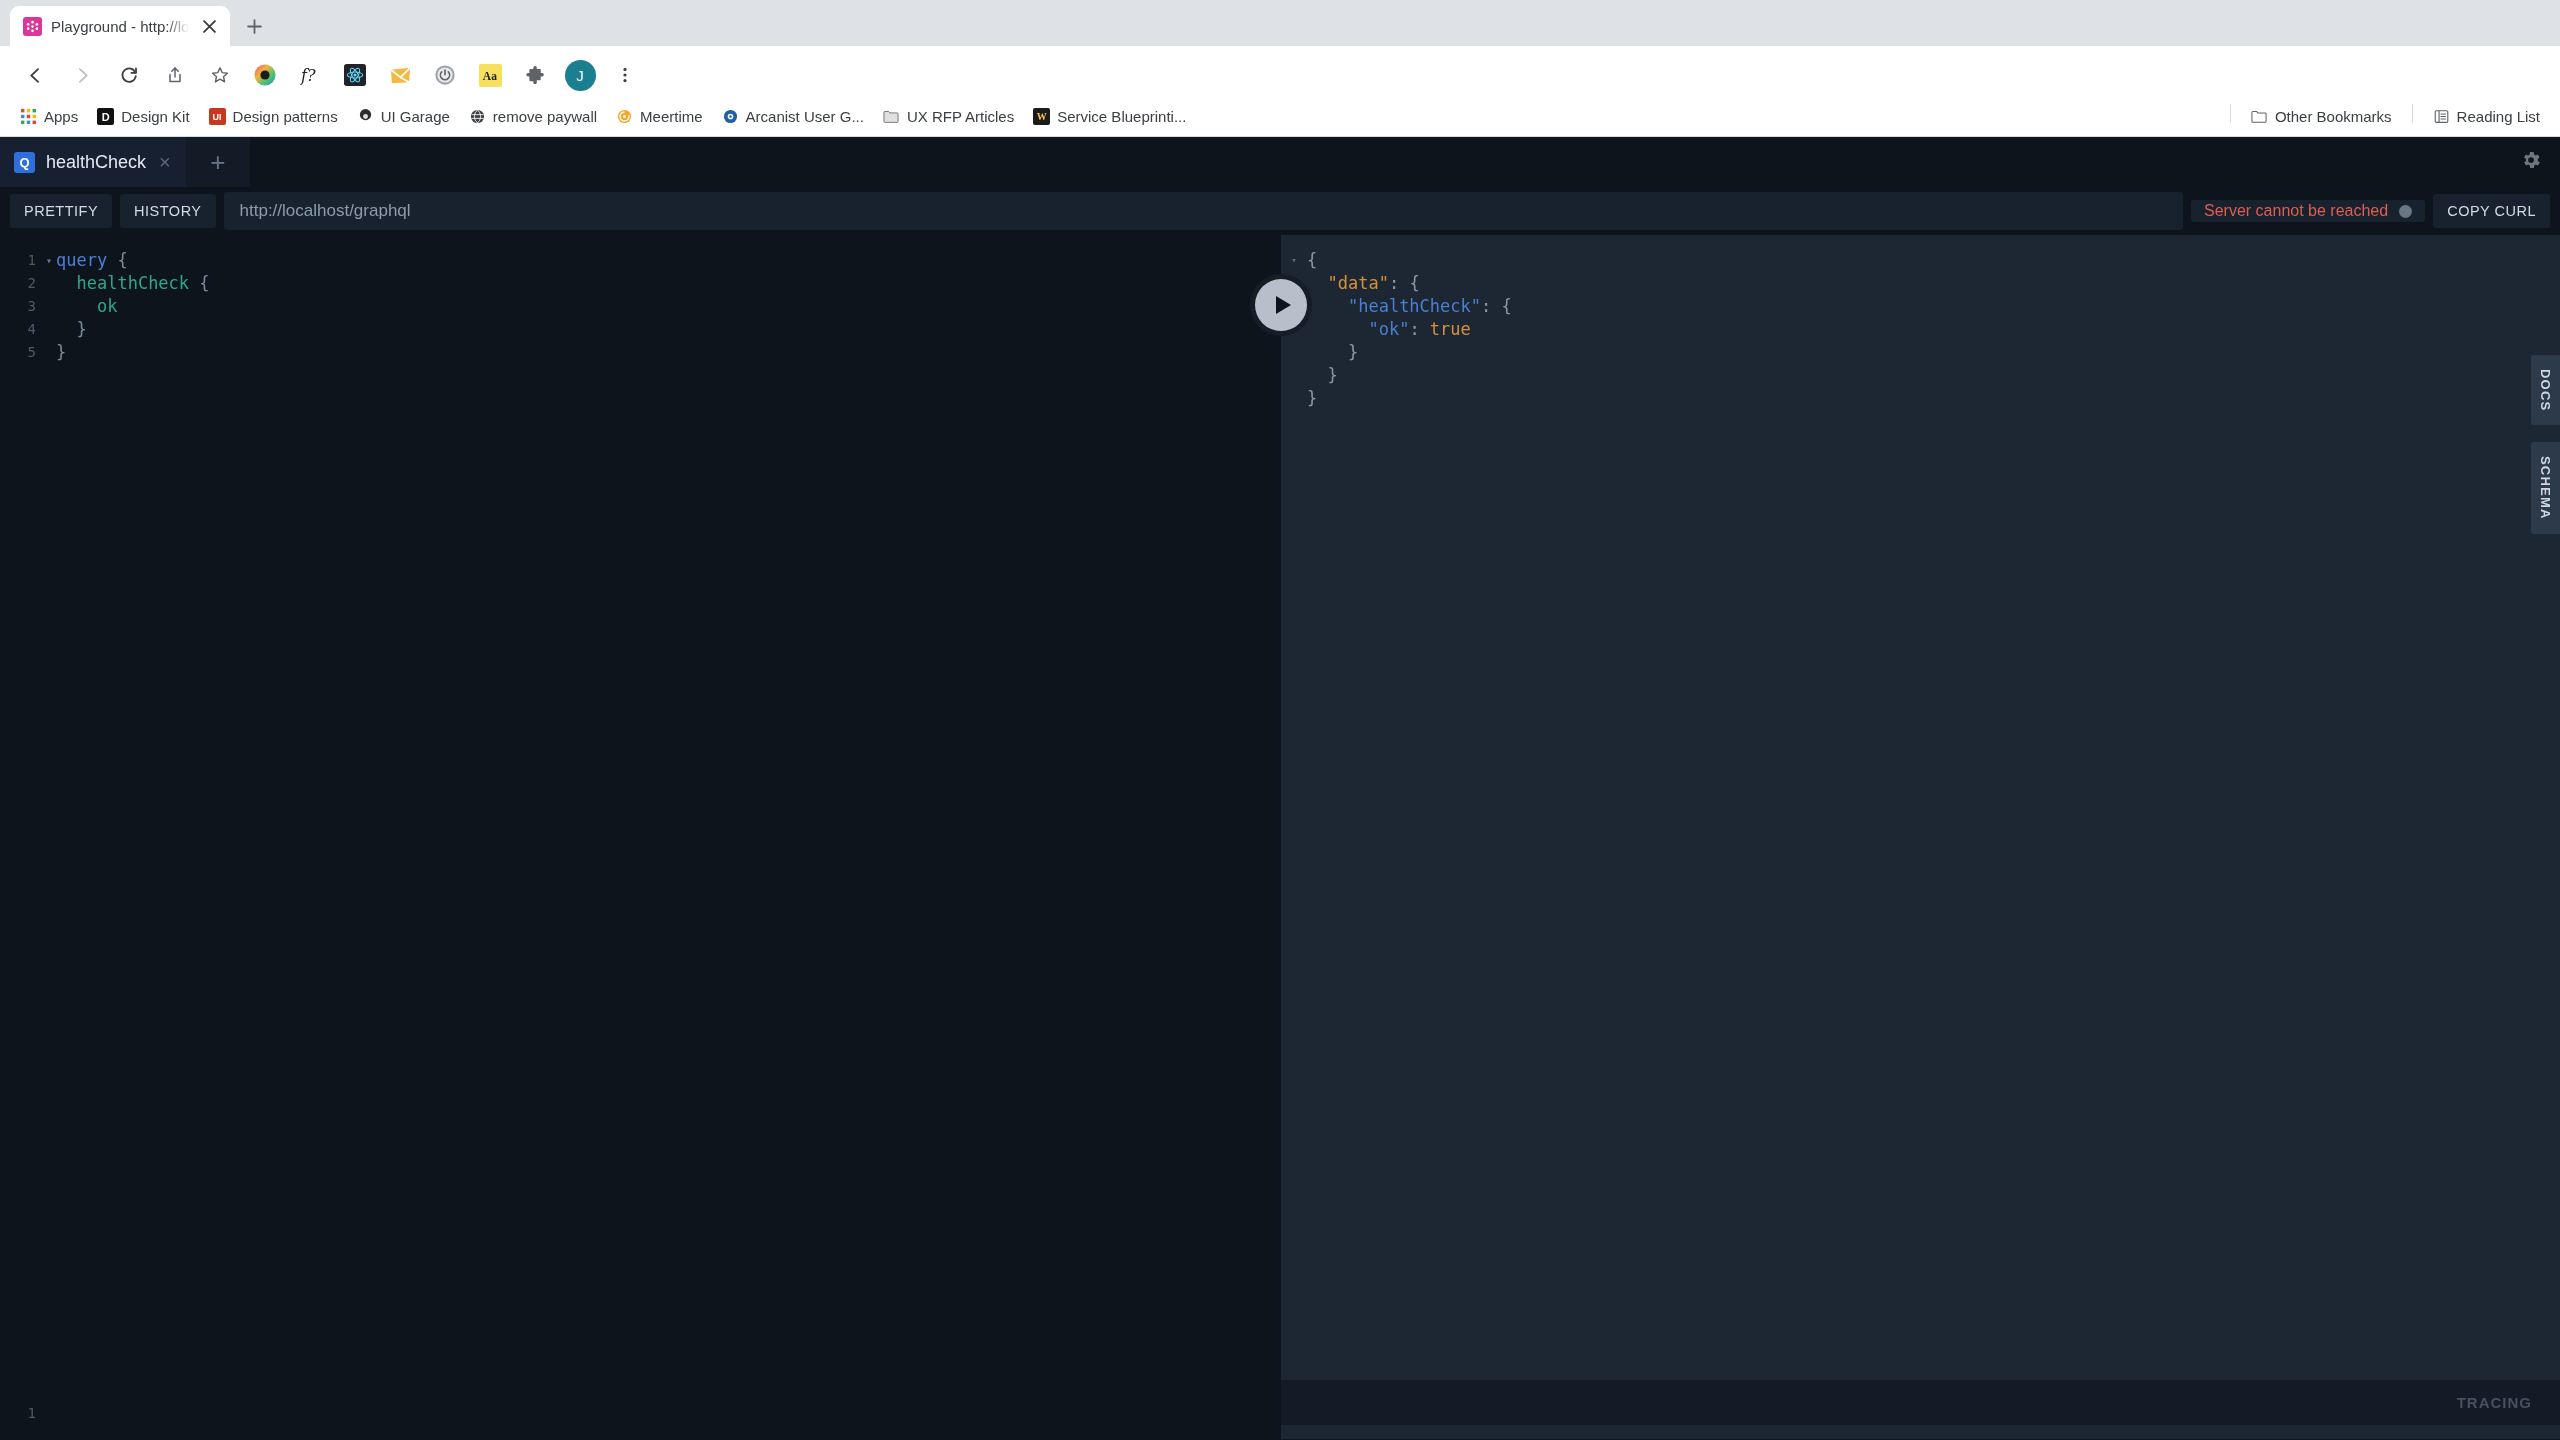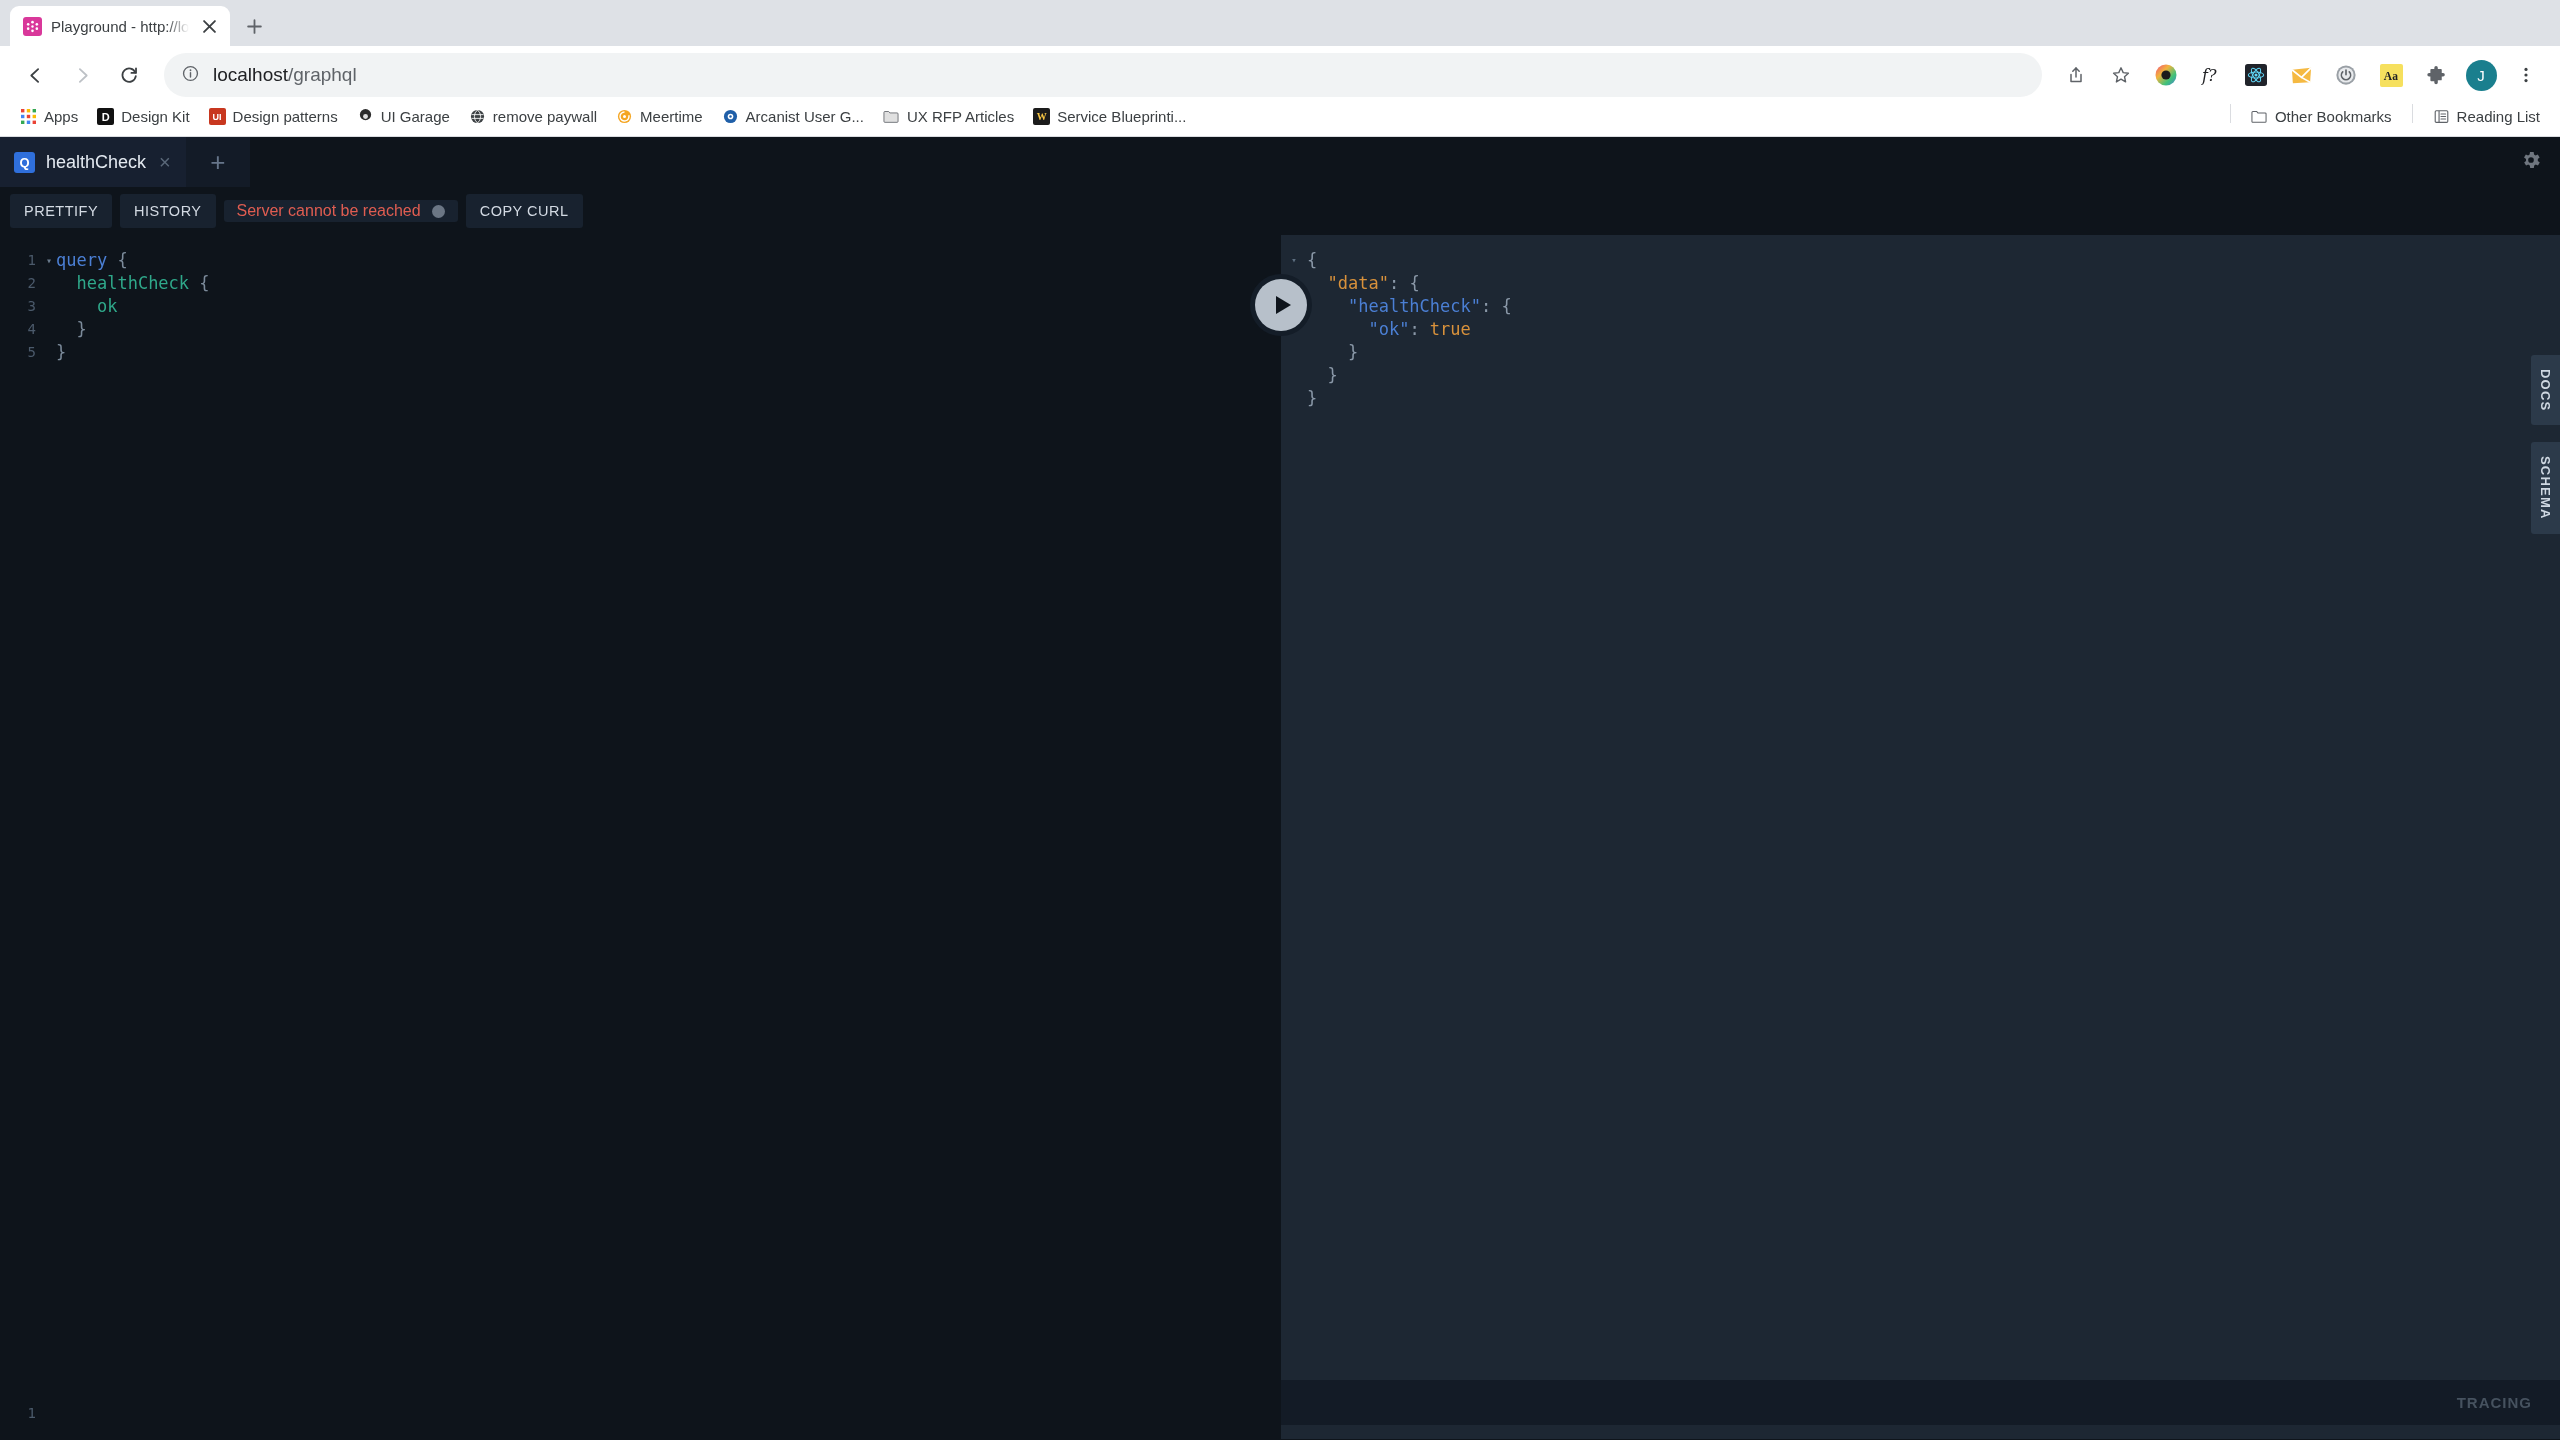--- a/index.html
+++ b/index.html
@@ -202,30 +202,20 @@
           <path d="M7.5 4 L14 10 L7.5 16" fill="none" stroke="#bdc1c6" stroke-width="1.7" stroke-linecap="round" stroke-linejoin="round"></path>
         </svg>
     </div>
     <div class="navbtn">
       <svg width="21" height="21" viewBox="0 0 20 20">
           <path d="M15.6 7.2 A6.4 6.4 0 1 0 16 10.6" fill="none" stroke="#3c4043" stroke-width="1.7" stroke-linecap="round"></path>
           <path d="M16.2 3.2 L16.2 7.6 L11.8 7.6" fill="none" stroke="#3c4043" stroke-width="1.7" stroke-linecap="round" stroke-linejoin="round"></path>
         </svg>
     </div>
 
-    <div class="omnibox">
-      <span>
-        <svg width="19" height="19" viewBox="0 0 20 20">
-            <circle cx="10" cy="10" r="7.3" fill="none" stroke="#5f6368" stroke-width="1.4"></circle>
-            <path d="M10 9.2 v4.4" stroke="#5f6368" stroke-width="1.5" stroke-linecap="round"></path>
-            <circle cx="10" cy="6.6" r="0.95" fill="#5f6368"></circle>
-          </svg>
-      </span>
-      <span class="omnibox-text"><b>localhost</b><span>/graphql</span></span>
-    </div>
 
     <div class="tb-icons">
       <div class="tbi">
         <svg width="20" height="20" viewBox="0 0 20 20">
             <path d="M10 3 v9" stroke="#5f6368" stroke-width="1.5" stroke-linecap="round"></path>
             <path d="M6.8 6.2 L10 3 L13.2 6.2" fill="none" stroke="#5f6368" stroke-width="1.5" stroke-linecap="round" stroke-linejoin="round"></path>
             <path d="M5 9.5 v7 h10 v-7" fill="none" stroke="#5f6368" stroke-width="1.5" stroke-linecap="round" stroke-linejoin="round"></path>
           </svg>
       </div>
       <div class="tbi">
@@ -431,20 +421,21 @@
       <svg width="22" height="22" viewBox="0 0 24 24">
           <path fill="#cfd8e2" d="M19.4 13a7.6 7.6 0 0 0 0-2l2-1.6-2-3.4-2.4 1a7.6 7.6 0 0 0-1.7-1l-.4-2.6h-4l-.4 2.6a7.6 7.6 0 0 0-1.7 1l-2.4-1-2 3.4L6.6 11a7.6 7.6 0 0 0 0 2l-2 1.6 2 3.4 2.4-1a7.6 7.6 0 0 0 1.7 1l.4 2.6h4l.4-2.6a7.6 7.6 0 0 0 1.7-1l2.4 1 2-3.4Z"></path>
           <circle cx="12" cy="12" r="3.1" fill="#0e141b"></circle>
         </svg>
     </div>
   </div>
 
   <div class="pg-toolbar">
     <div class="tb-btn">PRETTIFY</div>
     <div class="tb-btn">HISTORY</div>
+    <div class="url-field">http://localhost/graphql</div>
     <div class="status-pill">
       <span class="status-text">Server cannot be reached</span>
       <span class="status-dot"></span>
     </div>
     <div class="tb-btn">COPY CURL</div>
   </div>
 
   <div class="panes">
 
     <div class="left-pane">

